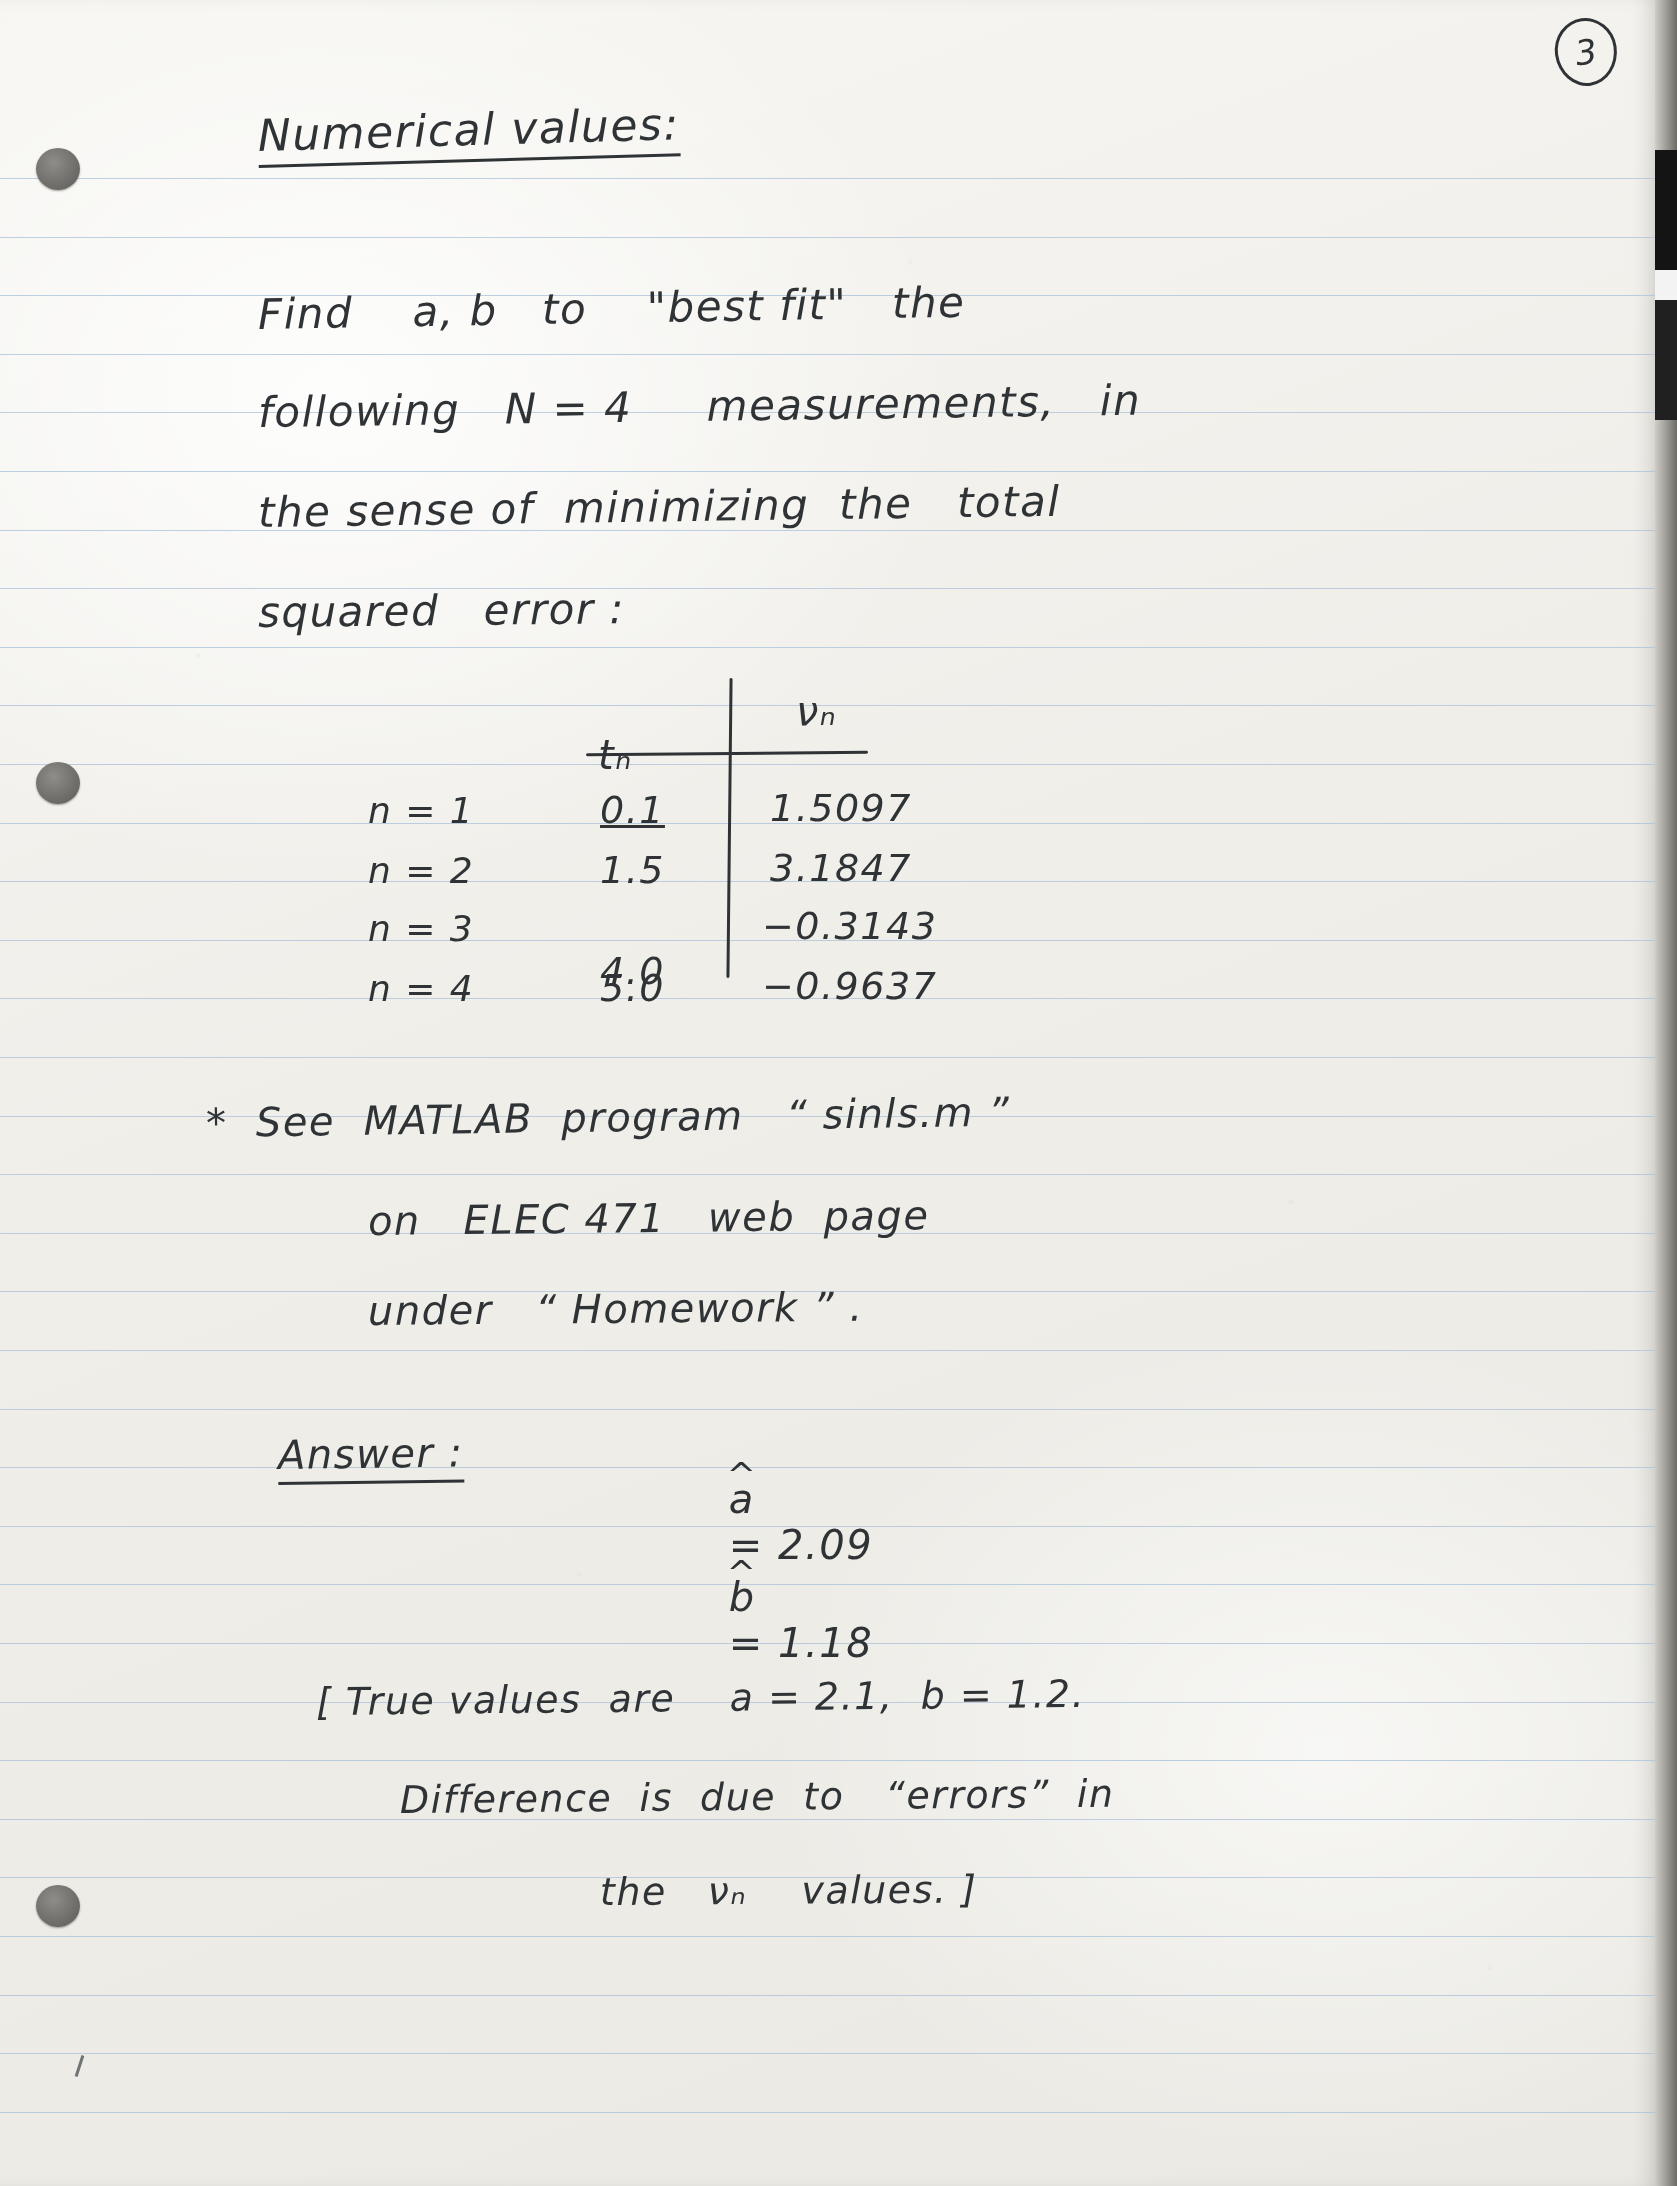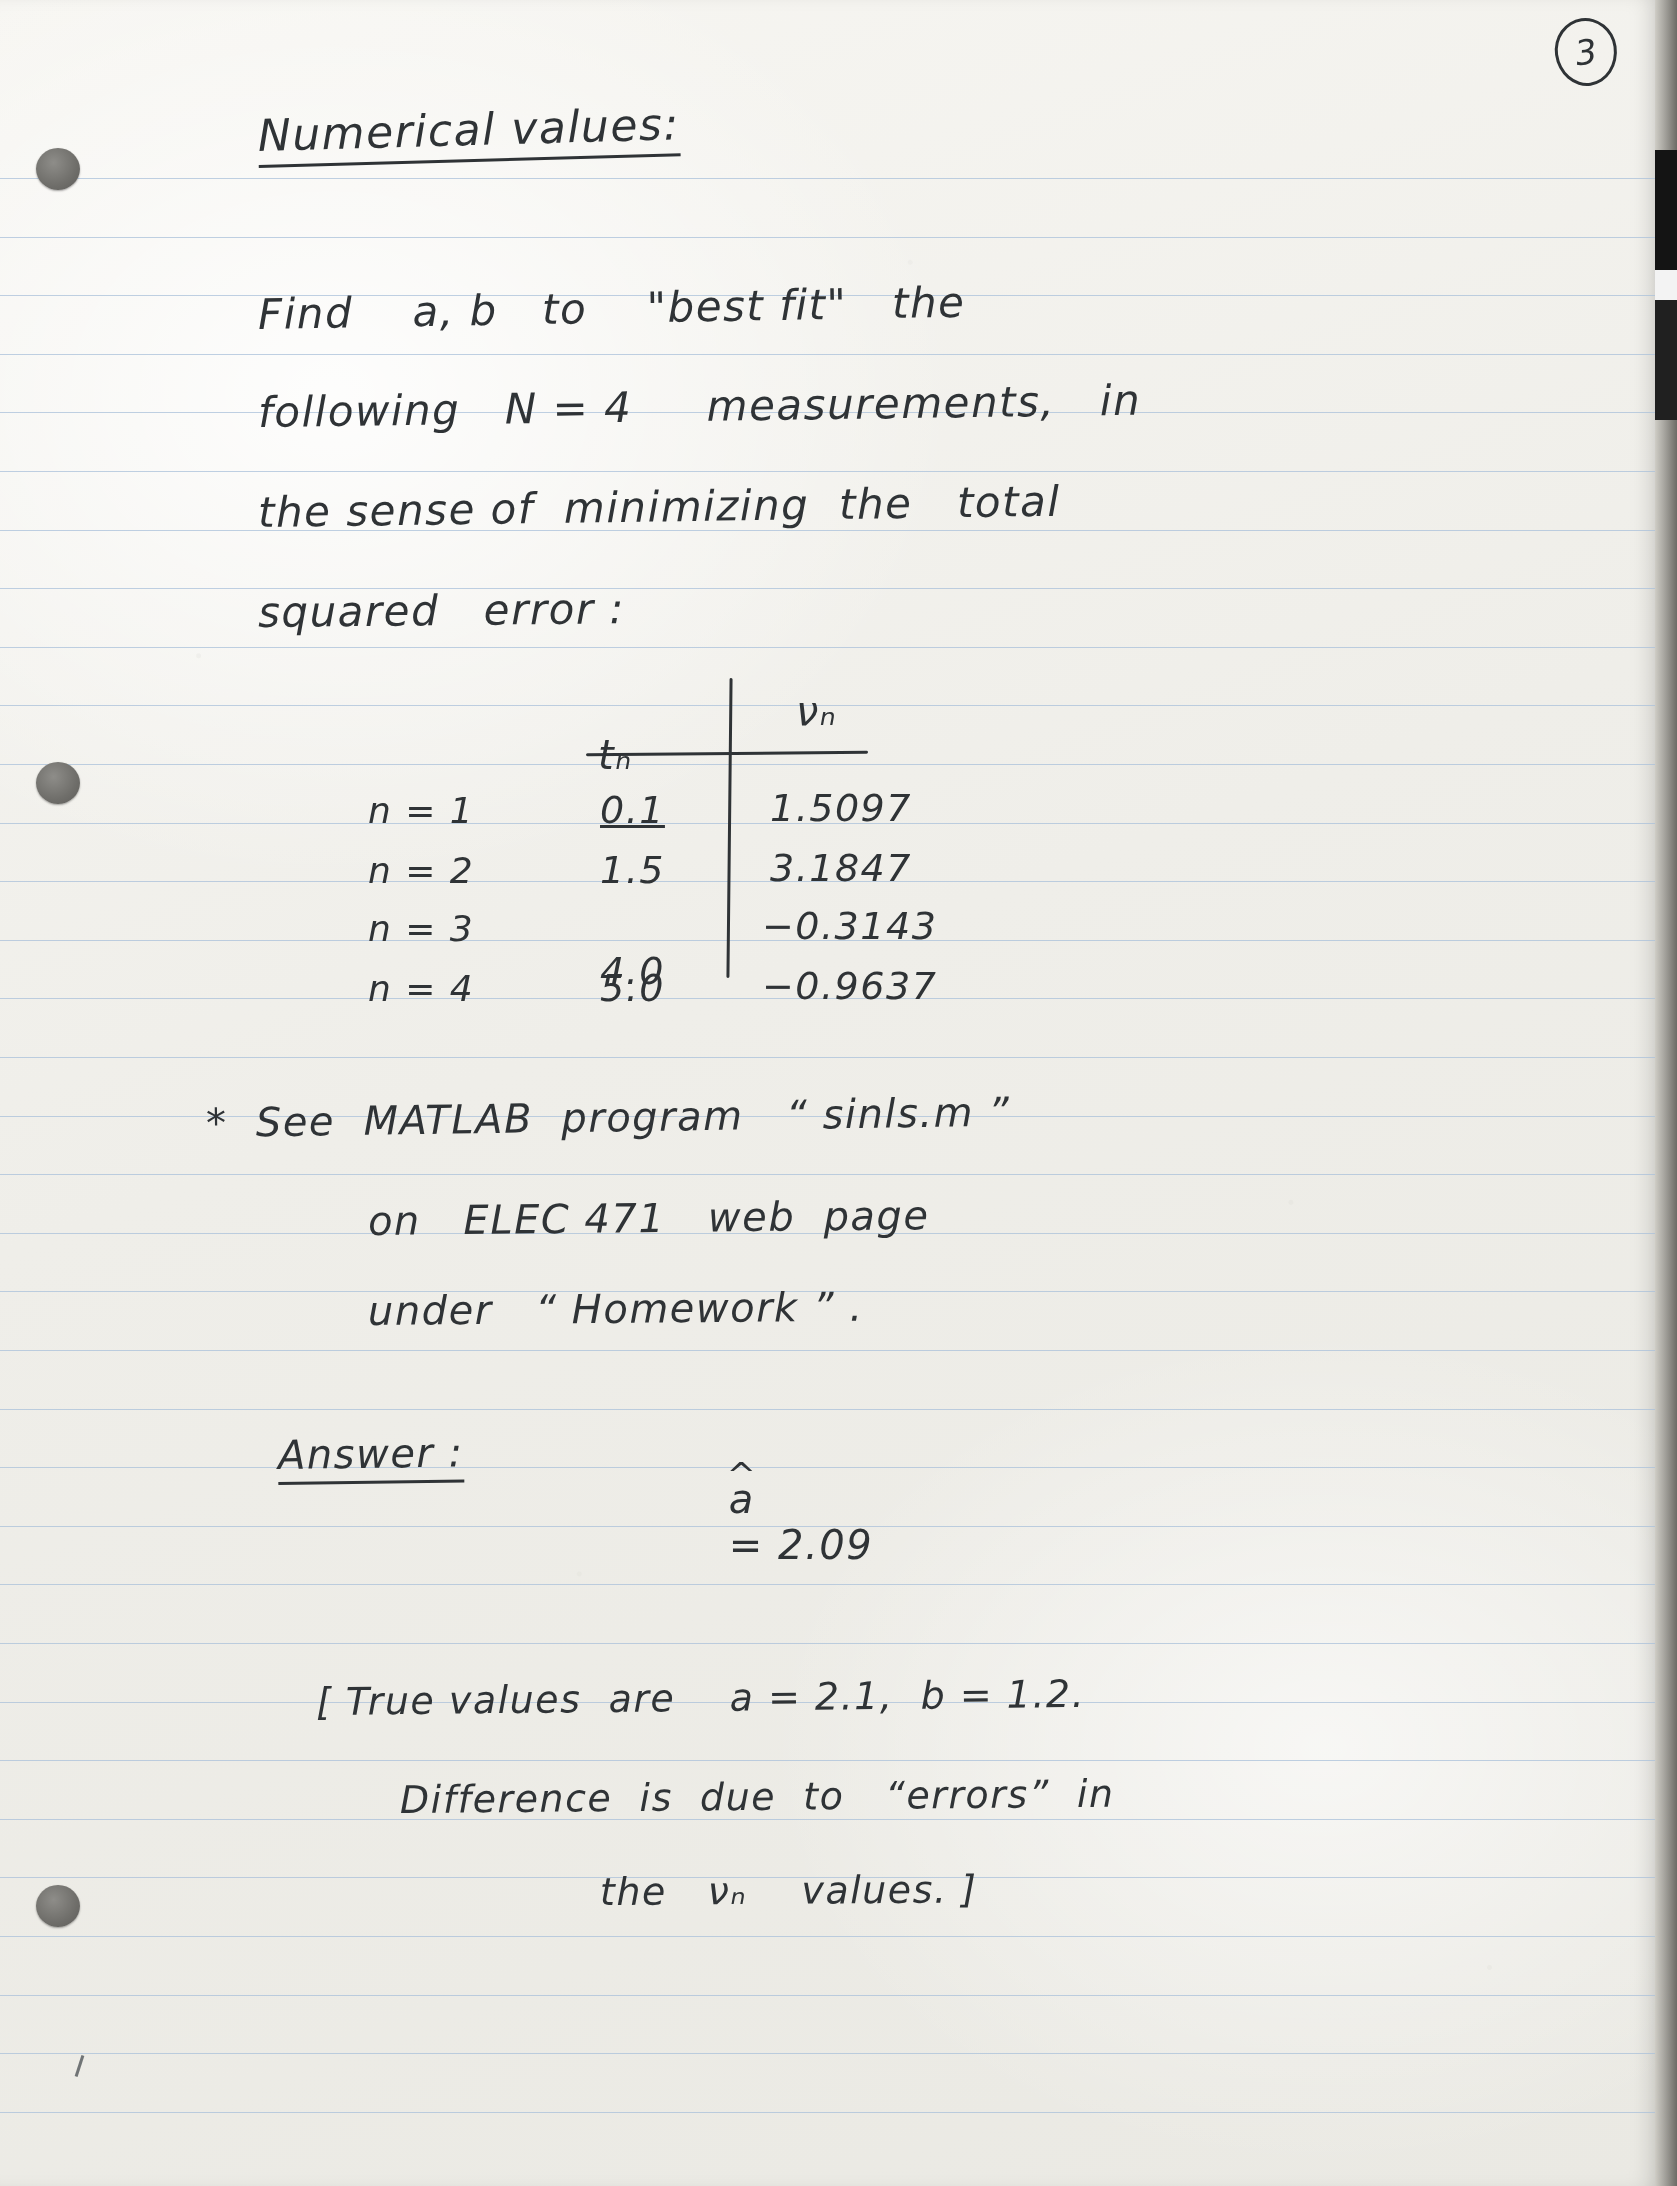--- a/index.html
+++ b/index.html
@@ -249,20 +249,24 @@
   <div class="hw" style="left:368px; top:1198px; font-size:40px; transform: rotate(-0.6deg);">on   ELEC 471   web  page</div>
   <div class="hw" style="left:368px; top:1288px; font-size:40px; transform: rotate(-0.5deg);">under   “ Homework ” .</div>
 
   <div class="hw underline" style="left:278px; top:1432px; font-size:40px; transform: rotate(-0.8deg);">Answer :</div>
 
   <div class="hw" style="left:672px; top:1430px; font-size:40px;">
     <span class="hat">a</span>
     <span>= 2.09</span>
   </div>
 
+  <div class="hw" style="left:672px; top:1528px; font-size:40px;">
+    <span class="hat">b</span>
+    <span>= 1.18</span>
+  </div>
 
   <div class="hw" style="left:316px; top:1680px; font-size:38px; transform: rotate(-0.6deg);">[ True values  are    a = 2.1,  b = 1.2.</div>
   <div class="hw" style="left:400px; top:1778px; font-size:38px; transform: rotate(-0.5deg);">Difference  is  due  to   “errors”  in</div>
   <div class="hw" style="left:600px; top:1870px; font-size:38px; transform: rotate(-0.4deg);">the   νₙ    values. ]</div>
 
   <div class="stray-mark"></div>
 
   <div class="scan-edge"></div>
   <div class="scan-edge-dark1"></div>
   <div class="scan-edge-white"></div>

